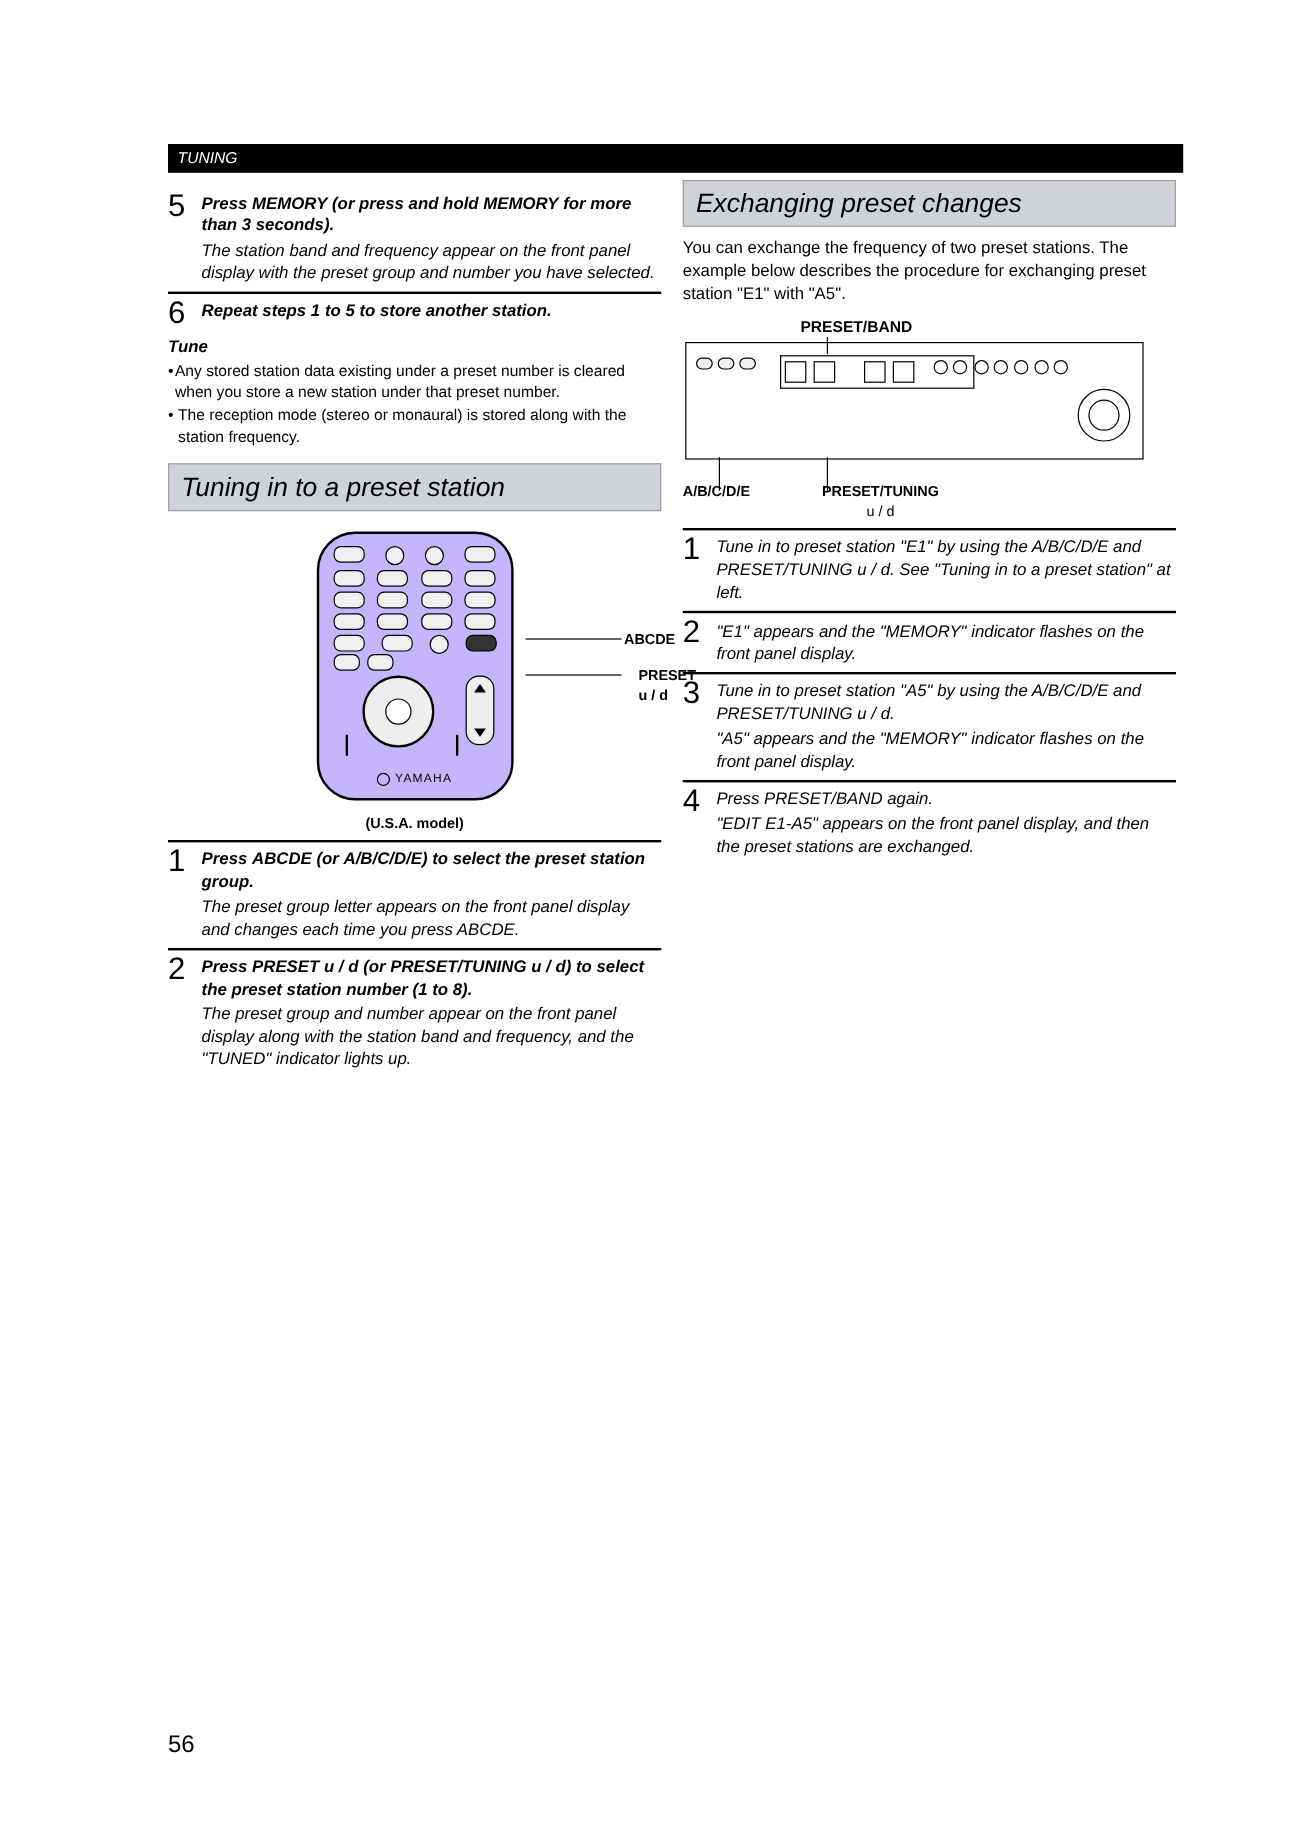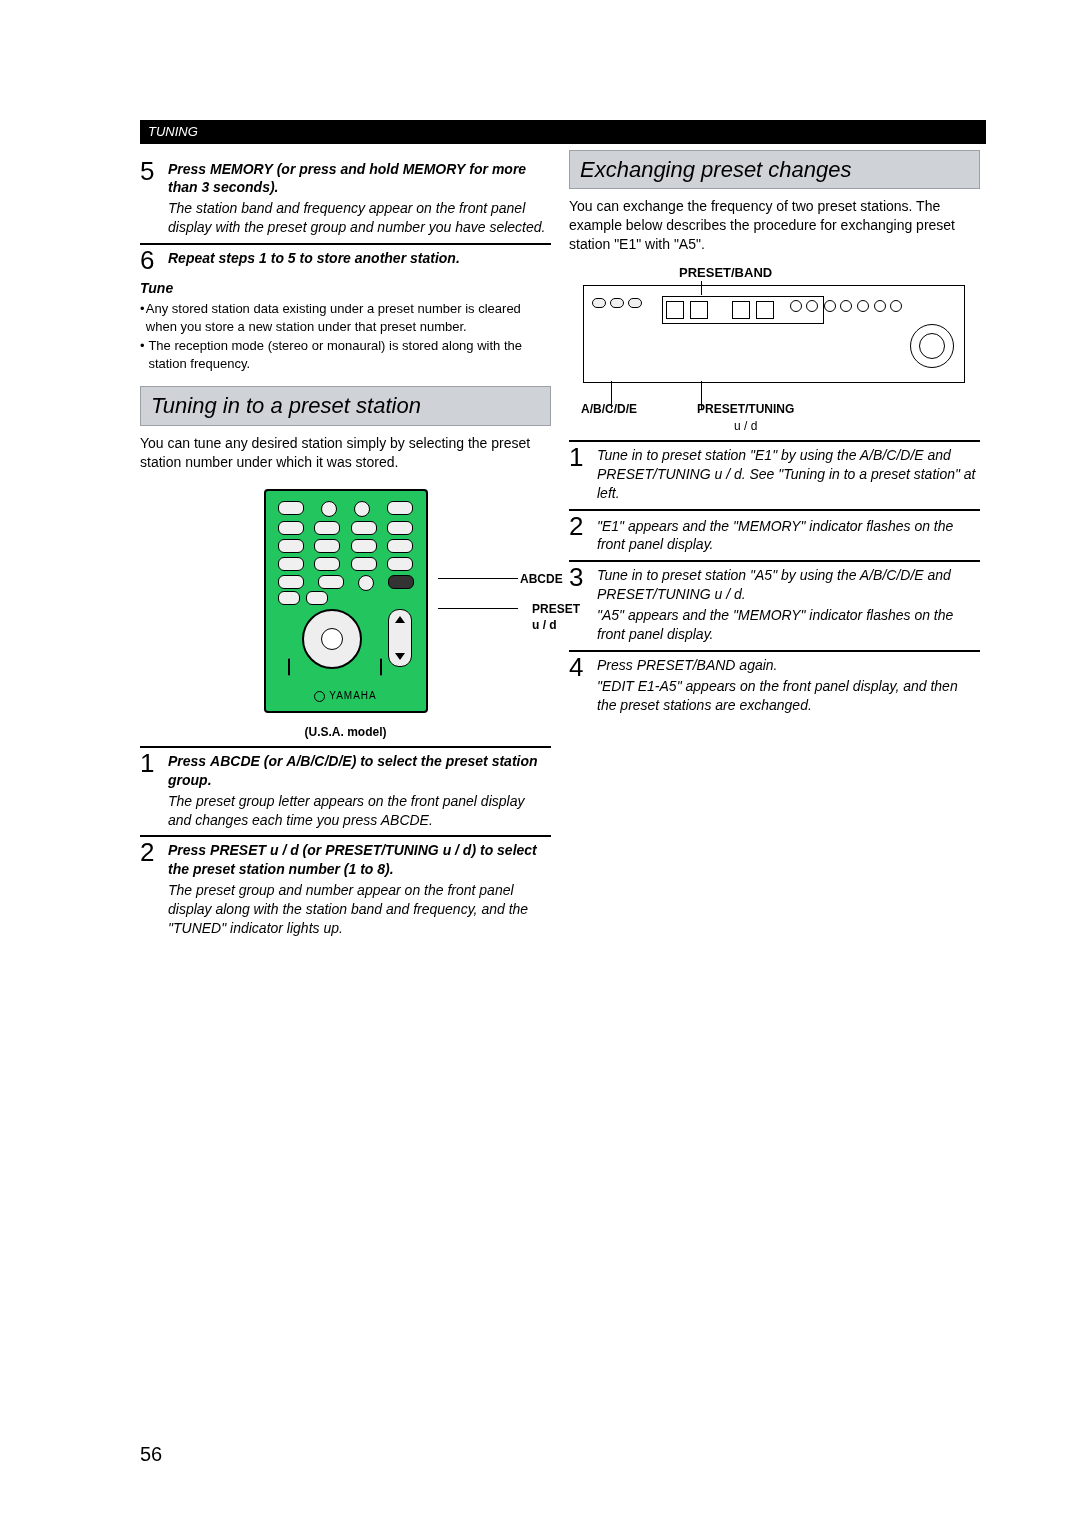--- a/index.html
+++ b/index.html
@@ -60,22 +60,22 @@
     padding: 4px 10px;
     margin-top: 14px;
     border: 1px solid #9aa0a6;
   }
   .section-intro { font-size: 14px; margin-top: 8px; }
 
   
   .remote-wrap { display: flex; align-items: center; justify-content: center; margin: 14px 0 8px; position: relative; height: 230px; }
   .remote {
     width: 160px; height: 220px;
-    border: 2px solid #000; border-radius: 4px;
-    background: #22c55e;
+    border: 2px solid #000; border-radius: 32px;
+    background: #c4b5fd;
     position: relative;
   }
   .r-row { position: absolute; left: 12px; right: 12px; display: flex; justify-content: space-between; }
   .pill { width: 24px; height: 12px; border: 1.5px solid #000; border-radius: 6px; background: #f0f0f0; }
   .circ  { width: 14px; height: 14px; border: 1.5px solid #000; border-radius: 50%; background: #f0f0f0; }
   .dpad {
     position: absolute; left: 36px; top: 118px; width: 56px; height: 56px;
     border: 2px solid #000; border-radius: 50%; background: #eee;
     display:flex; align-items:center; justify-content:center;
   }
@@ -84,21 +84,21 @@
   .vol::before, .vol::after { content:''; position:absolute; left:50%; transform:translateX(-50%); width:0;height:0; }
   .vol::before { top:6px; border-left:5px solid transparent; border-right:5px solid transparent; border-bottom:7px solid #000; }
   .vol::after  { bottom:6px; border-left:5px solid transparent; border-right:5px solid transparent; border-top:7px solid #000; }
   .brand { position:absolute; bottom:8px; left:0; right:0; text-align:center; font-size:10px; letter-spacing:1px; }
   .brand .ring { display:inline-block; width:9px; height:9px; border:1.5px solid #000; border-radius:50%; margin-right:4px; vertical-align:middle;}
   .lbl { position:absolute; font-weight:bold; font-size:12px; }
   .lead { position:absolute; background:#000; height:1px; }
   .usa { text-align:center; font-weight:bold; font-size:12px; margin-top:2px;}
 
   
-  .panel-wrap { margin-top: 10px; margin-left: 12px; }
+  .panel-wrap { margin-top: 10px; }
   .panel-cap { font-weight: bold; font-size: 13px; margin-bottom: 4px; margin-left: 98px; }
   .panel-box {
     width: 380px; height: 96px; border: 1.5px solid #000; position: relative; margin-left: 2px; background:#fff;
   }
   .disp { position:absolute; left:78px; top:10px; width:160px; height:26px; border:1.2px solid #000; display:flex; align-items:center; }
   .sq { width:16px; height:16px; border:1px solid #000; margin:0 3px; }
   .knob-big { position:absolute; right:10px; top:38px; width:42px; height:42px; border:1.5px solid #000; border-radius:50%; }
   .knob-big::after { content:''; position:absolute; inset:8px; border:1px solid #000; border-radius:50%; }
   .jack { width:10px; height:10px; border:1.2px solid #000; border-radius:50%; display:inline-block; margin:0 2px;}
   .rack { position:absolute; right:60px; top:14px; font-size:8px; letter-spacing:-1px; color:#000; }
@@ -138,21 +138,20 @@
       <div class="note-li">
           <span class="dot">•</span>
           <span>Any stored station data existing under a preset number is cleared when you store a new station under that preset number.</span>
         </div>
       <div class="note-li">
           <span class="dot">•</span>
           <span>The reception mode (stereo or monaural) is stored along with the station frequency.</span>
         </div>
 
       <div class="section-title">Tuning in to a preset station</div>
-      <div class="section-intro">You can tune any desired station simply by selecting the preset station number under which it was stored.</div>
 
       <div class="remote-wrap">
         <div class="remote">
           <div class="r-row" style="top:10px;">
             <span class="pill"></span>
               <span class="circ"></span>
               <span class="circ"></span>
               <span class="pill"></span>
           </div>
           <div class="r-row" style="top:30px;">

